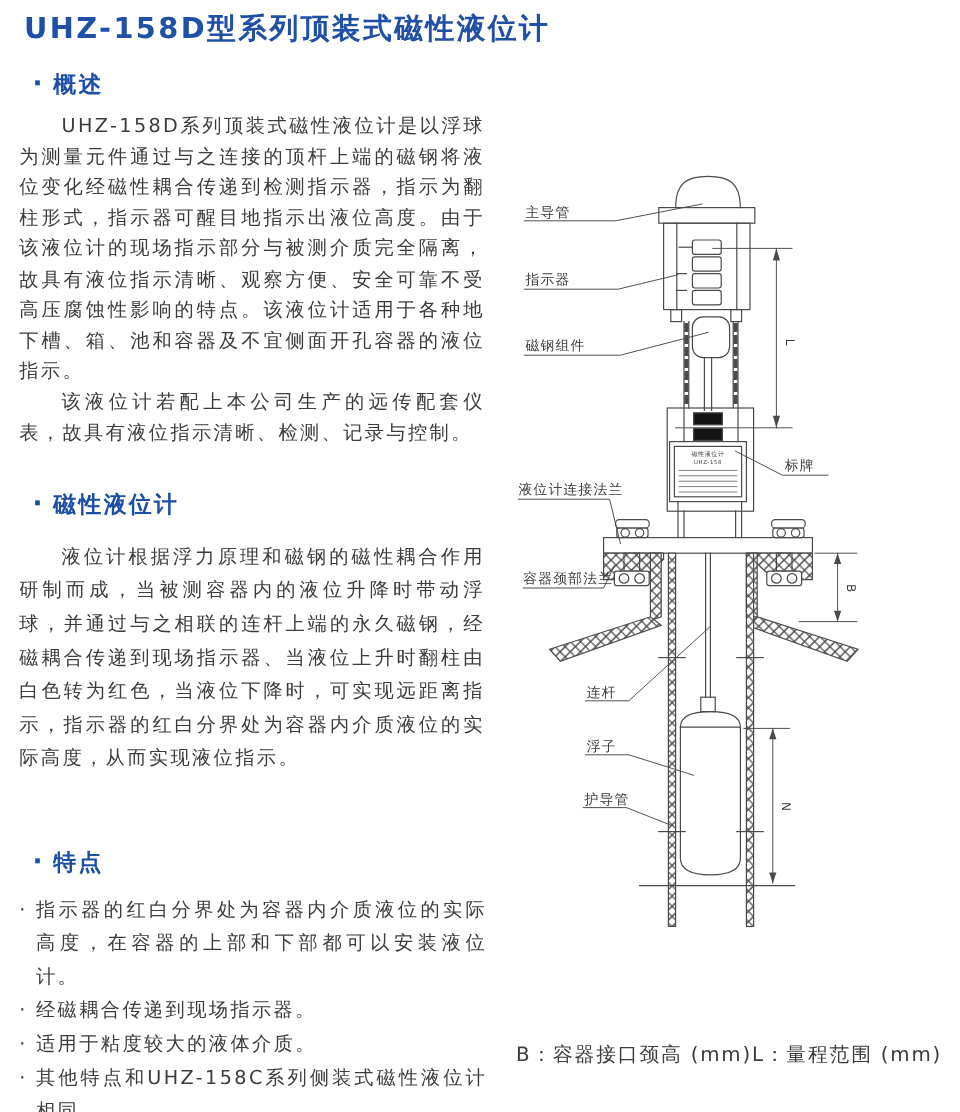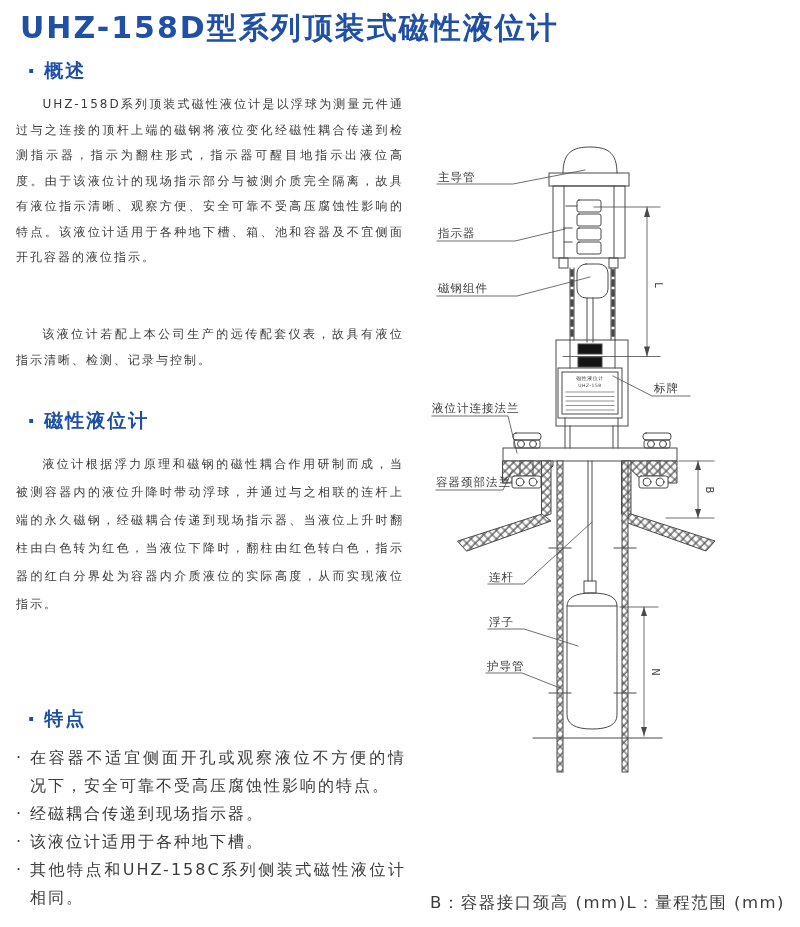--- a/index.html
+++ b/index.html
@@ -5,40 +5,40 @@
   * { margin:0; padding:0; box-sizing:border-box; }
   html,body { background:#ffffff; }
   body {
     width:800px; height:927px; position:relative; overflow:hidden;
     font-family:"DejaVu Sans","Liberation Sans",sans-serif;
     color:#3c3c3c;
   }
   .abs { position:absolute; }
   .page-title {
     left:20px; top:8px;
-    font-size:30px; font-weight:bold; color:#2050a5;
+    font-size:24px; font-weight:bold; color:#2050a5;
     letter-spacing:2px; white-space:nowrap;
   }
   .sec-heading {
     font-size:19px; font-weight:bold; color:#1d4fa5;
     letter-spacing:2px; display:flex; align-items:center; gap:7px;
   }
   .sec-heading .dot { font-size:22px; line-height:1; }
   .body-para {
-    width:388px; font-size:12px; line-height:25.5px;
+    width:388px; font-size:16px; line-height:25.5px;
     letter-spacing:2px; text-align:justify; color:#3c3c3c;
     text-indent:2.2em;
   }
   .body-para.principle { line-height:28px; }
   .features-list { width:390px; font-size:16px; line-height:28px; letter-spacing:2px; }
   .feat-item { display:flex; align-items:flex-start; }
   .feat-bullet { width:14px; flex:0 0 14px; }
   .feat-text { flex:1; text-align:justify; }
   .legend { width:398px; font-size:16.5px; line-height:29px; letter-spacing:1.5px; color:#3c3c3c; }
-  .legend-l1 { padding-left:32px;margin-top:24px; }
+  .legend-l1 { padding-left:32px; }
   svg { position:absolute; left:420px; top:130px; width:380px; height:660px; }
   svg text { font-family:"DejaVu Sans","Liberation Sans",sans-serif; fill:#3d3d3d; }
   .lbl { font-size:11.5px; letter-spacing:1px; }
   .dim { font-size:10px; }
   .np1 { font-size:5px; letter-spacing:0.5px; }
   .np2 { font-size:4.5px; letter-spacing:0.5px; }
 </style>
 </head>
 <body>
 
@@ -48,38 +48,38 @@
   <span class="dot">·</span>
   <span>概述</span>
 </div>
 <div class="abs body-para" style="left:16px;top:92px;">UHZ-158D系列顶装式磁性液位计是以浮球为测量元件通过与之连接的顶杆上端的磁钢将液位变化经磁性耦合传递到检测指示器，指示为翻柱形式，指示器可醒目地指示出液位高度。由于该液位计的现场指示部分与被测介质完全隔离，故具有液位指示清晰、观察方便、安全可靠不受高压腐蚀性影响的特点。该液位计适用于各种地下槽、箱、池和容器及不宜侧面开孔容器的液位指示。</div>
 <div class="abs body-para" style="left:16px;top:322px;">该液位计若配上本公司生产的远传配套仪表，故具有液位指示清晰、检测、记录与控制。</div>
 
 <div class="abs sec-heading" style="left:27px;top:408px;">
   <span class="dot">·</span>
   <span>磁性液位计</span>
 </div>
-<div class="abs body-para principle" style="left:16px;top:450px;">液位计根据浮力原理和磁钢的磁性耦合作用研制而成，当被测容器内的液位升降时带动浮球，并通过与之相联的连杆上端的永久磁钢，经磁耦合传递到现场指示器、当液位上升时翻柱由白色转为红色，当液位下降时，翻柱由红色转白色，指示器的红白分界处为容器内介质液位的实际高度，从而实现液位指示。</div>
+<div class="abs body-para principle" style="left:16px;top:450px;">液位计根据浮力原理和磁钢的磁性耦合作用研制而成，当被测容器内的液位升降时带动浮球，并通过与之相联的连杆上端的永久磁钢，经磁耦合传递到现场指示器、当液位上升时翻柱由白色转为红色，当液位下降时，可实现远距离指示，指示器的红白分界处为容器内介质液位的实际高度，从而实现液位指示。</div>
 
 <div class="abs sec-heading" style="left:27px;top:706px;">
   <span class="dot">·</span>
   <span>特点</span>
 </div>
 <div class="abs features-list" style="left:16px;top:744px;">
   <div class="feat-item">
     <span class="feat-bullet">·</span>
-    <span class="feat-text">在容器不适宜侧面开孔或观察液位不方便的情况下，安全可靠不受高压腐蚀性影响的特点。</span>
+    <span class="feat-text">指示器的红白分界处为容器内介质液位的实际高度，在容器的上部和下部都可以安装液位计。</span>
   </div>
   <div class="feat-item">
     <span class="feat-bullet">·</span>
     <span class="feat-text">经磁耦合传递到现场指示器。</span>
   </div>
   <div class="feat-item">
     <span class="feat-bullet">·</span>
-    <span class="feat-text">该液位计适用于各种地下槽。</span>
+    <span class="feat-text">适用于粘度较大的液体介质。</span>
   </div>
   <div class="feat-item">
     <span class="feat-bullet">·</span>
     <span class="feat-text">其他特点和UHZ-158C系列侧装式磁性液位计相同。</span>
   </div>
 </div>
 
 <div class="abs legend" style="left:398px;top:864px;">
   <div class="legend-l1">B：容器接口颈高 (mm)L：量程范围 (mm)</div>
 </div>

